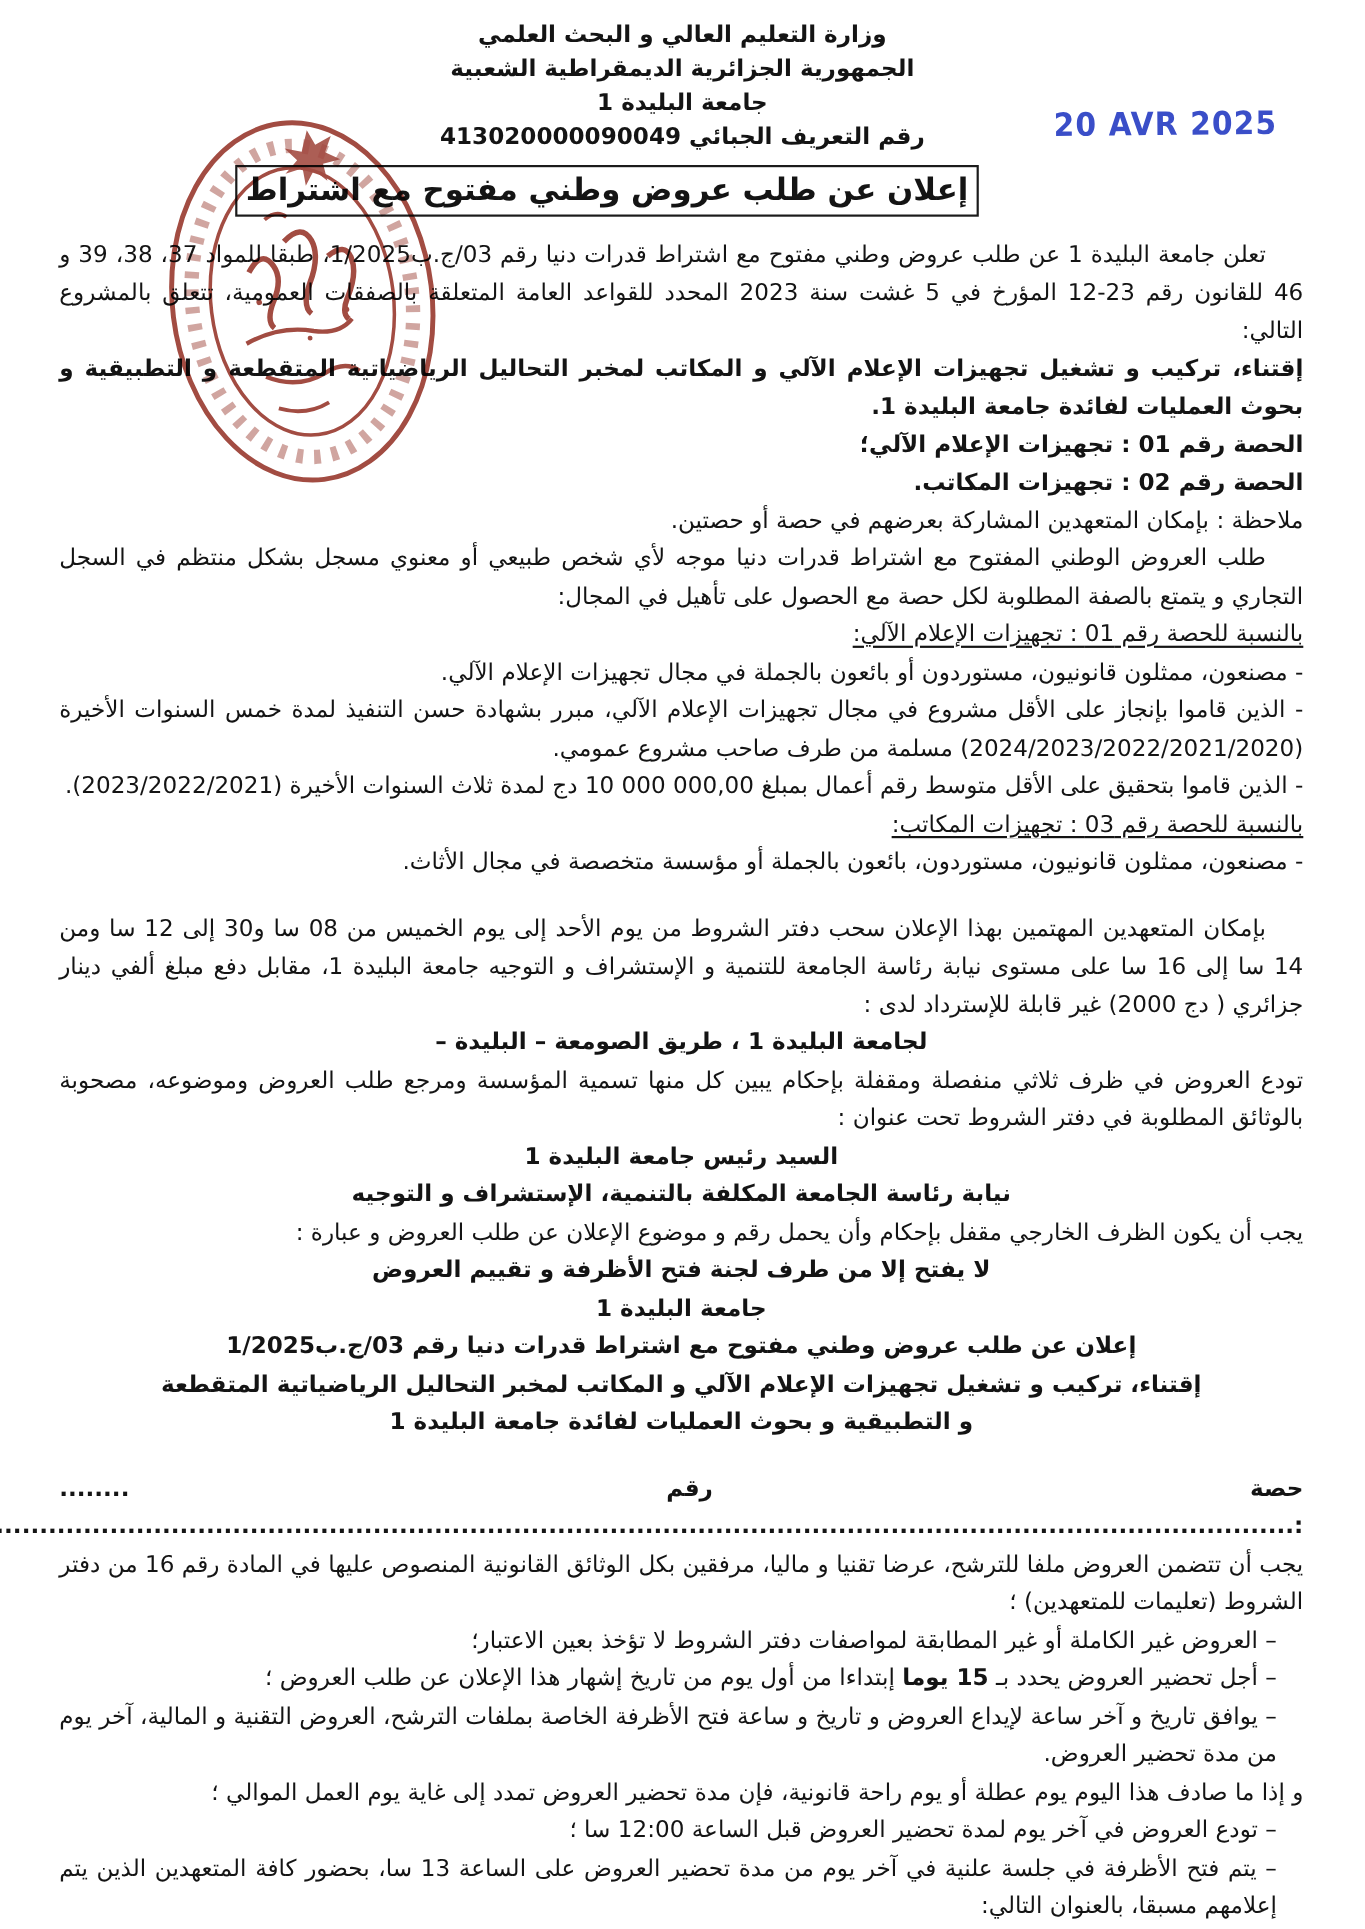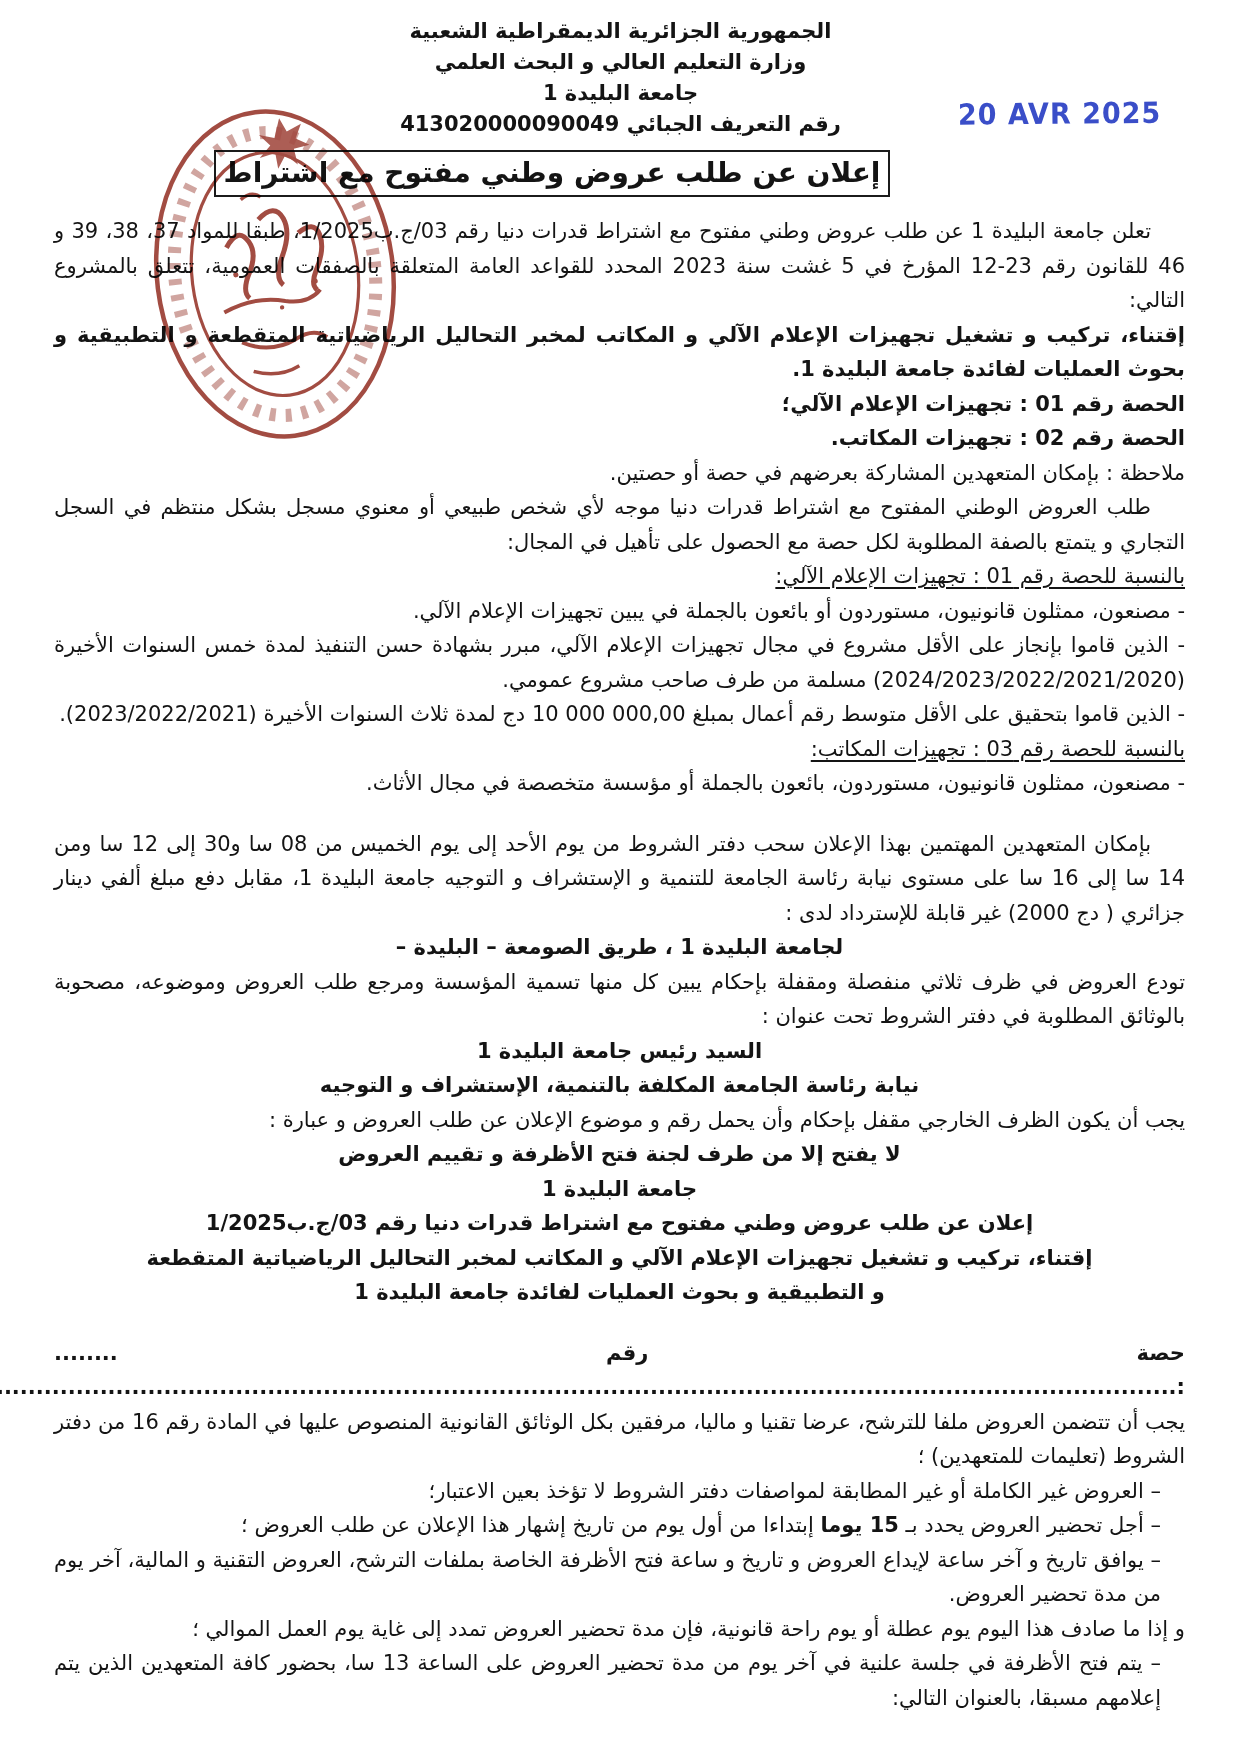--- a/index.html
+++ b/index.html
@@ -39,22 +39,22 @@
   .para.li{padding-right:24px;}
   .para.gt{margin-top:26px;}
   .para .seg-b{font-weight:bold;}
 </style>
 </head>
 <body>
 
 <div class="page">
 
   <div class="header">
+    <div>وزارة التعليم العالي و البحث العلمي</div>
     <div>الجمهورية الجزائرية الديمقراطية الشعبية</div>
-    <div>وزارة التعليم العالي و البحث العلمي</div>
     <div>جامعة البليدة 1</div>
     <div>رقم التعريف الجبائي 413020000090049</div>
   </div>
 
   <div class="date-stamp" style="color: rgb(42, 63, 196);">20 AVR 2025</div>
 
   <svg class="round-stamp" width="258" height="348" viewBox="0 0 258 348" style="color: rgb(142, 36, 24);">
     <g fill="none" stroke="currentColor" transform="rotate(-7 129 174)">
       <ellipse cx="129" cy="174" rx="118" ry="163" stroke-width="4.5"></ellipse>
       <ellipse cx="129" cy="174" rx="83" ry="122" stroke-width="3.2"></ellipse>
@@ -78,21 +78,21 @@
   </div>
 
   <div class="doc-body">
       <p class="para ind"><span>تعلن جامعة البليدة 1 عن طلب عروض وطني مفتوح مع اشتراط قدرات دنيا رقم 03/ج.ب1/2025، طبقا للمواد 37، 38، 39 و 46 للقانون رقم 23-12 المؤرخ في 5 غشت سنة 2023 المحدد للقواعد العامة المتعلقة بالصفقات العمومية، تتعلق بالمشروع التالي:</span></p>
       <p class="para b"><span>إقتناء، تركيب و تشغيل تجهيزات الإعلام الآلي و المكاتب لمخبر التحاليل الرياضياتية المتقطعة و التطبيقية و بحوث العمليات لفائدة جامعة البليدة 1.</span></p>
       <p class="para b"><span>الحصة رقم 01 : تجهيزات الإعلام الآلي؛</span></p>
       <p class="para b"><span>الحصة رقم 02 : تجهيزات المكاتب.</span></p>
       <p class="para"><span>ملاحظة : بإمكان المتعهدين المشاركة بعرضهم في حصة أو حصتين.</span></p>
       <p class="para ind"><span>طلب العروض الوطني المفتوح مع اشتراط قدرات دنيا موجه لأي شخص طبيعي أو معنوي مسجل بشكل منتظم في السجل التجاري و يتمتع بالصفة المطلوبة لكل حصة مع الحصول على تأهيل في المجال:</span></p>
       <p class="para u"><span>بالنسبة للحصة رقم 01 : تجهيزات الإعلام الآلي:</span></p>
-      <p class="para"><span>- مصنعون، ممثلون قانونيون، مستوردون أو بائعون بالجملة في يبين تجهيزات الإعلام الآلي.</span></p>
+      <p class="para"><span>- مصنعون، ممثلون قانونيون، مستوردون أو بائعون بالجملة في مجال تجهيزات الإعلام الآلي.</span></p>
       <p class="para"><span>- الذين قاموا بإنجاز على الأقل مشروع في مجال تجهيزات الإعلام الآلي، مبرر بشهادة حسن التنفيذ لمدة خمس السنوات الأخيرة (2024/2023/2022/2021/2020) مسلمة من طرف صاحب مشروع عمومي.</span></p>
       <p class="para"><span>- الذين قاموا بتحقيق على الأقل متوسط رقم أعمال بمبلغ 10&nbsp;000&nbsp;000,00 دج لمدة ثلاث السنوات الأخيرة (2023/2022/2021).</span></p>
       <p class="para u"><span>بالنسبة للحصة رقم 03 : تجهيزات المكاتب:</span></p>
       <p class="para"><span>- مصنعون، ممثلون قانونيون، مستوردون، بائعون بالجملة أو مؤسسة متخصصة في مجال الأثاث.</span></p>
       <p class="para ind gt"><span>بإمكان المتعهدين المهتمين بهذا الإعلان  سحب دفتر الشروط من يوم الأحد إلى يوم الخميس من 08 سا و30 إلى 12 سا  ومن 14 سا  إلى 16 سا على مستوى نيابة رئاسة الجامعة للتنمية و الإستشراف و التوجيه جامعة البليدة 1، مقابل دفع مبلغ ألفي دينار جزائري ‪(2000 دج )‬ غير قابلة للإسترداد لدى :</span></p>
       <p class="para bc"><span>لجامعة البليدة 1 ، طريق الصومعة – البليدة –</span></p>
       <p class="para"><span>تودع العروض في ظرف ثلاثي منفصلة ومقفلة بإحكام يبين كل منها تسمية المؤسسة ومرجع طلب العروض وموضوعه، مصحوبة بالوثائق المطلوبة في دفتر الشروط تحت عنوان :</span></p>
       <p class="para bc"><span>السيد رئيس جامعة البليدة 1</span></p>
       <p class="para bc"><span>نيابة رئاسة الجامعة المكلفة بالتنمية، الإستشراف و التوجيه</span></p>
       <p class="para"><span>يجب أن يكون الظرف الخارجي مقفل بإحكام وأن يحمل رقم و موضوع الإعلان عن طلب العروض و عبارة :</span></p>
@@ -100,16 +100,17 @@
       <p class="para bc"><span>جامعة البليدة 1</span></p>
       <p class="para bc"><span>إعلان عن طلب عروض وطني مفتوح مع اشتراط قدرات دنيا رقم 03/ج.ب1/2025</span></p>
       <p class="para bc"><span>إقتناء، تركيب و تشغيل تجهيزات الإعلام الآلي و المكاتب لمخبر التحاليل الرياضياتية المتقطعة</span></p>
       <p class="para bc"><span>و التطبيقية و بحوث العمليات لفائدة جامعة البليدة 1</span></p>
       <p class="para b gt"><span>حصة رقم ........ :.......................................................................................................................................................</span></p>
       <p class="para"><span>يجب أن تتضمن العروض ملفا للترشح، عرضا تقنيا و ماليا، مرفقين بكل الوثائق القانونية المنصوص عليها في المادة رقم 16 من دفتر الشروط (تعليمات للمتعهدين) ؛</span></p>
       <p class="para li"><span>–  العروض غير الكاملة أو غير المطابقة لمواصفات دفتر الشروط لا تؤخذ بعين الاعتبار؛</span></p>
       <p class="para li"><span>–  أجل تحضير العروض يحدد بـ </span><span class="seg-b">15 يوما</span><span> إبتداءا من أول يوم من تاريخ إشهار هذا الإعلان عن طلب العروض ؛</span></p>
       <p class="para li"><span>– يوافق تاريخ و آخر ساعة لإيداع العروض و تاريخ و ساعة فتح الأظرفة الخاصة بملفات الترشح، العروض التقنية و المالية، آخر يوم من مدة تحضير العروض.</span></p>
       <p class="para"><span>و إذا ما صادف هذا اليوم يوم عطلة أو يوم راحة قانونية، فإن مدة تحضير العروض تمدد إلى غاية يوم العمل الموالي ؛</span></p>
+      <p class="para li"><span>–  تودع العروض في آخر يوم لمدة تحضير العروض قبل الساعة 12:00 سا ؛</span></p>
       <p class="para li"><span>– يتم فتح الأظرفة في جلسة علنية في آخر يوم من مدة تحضير العروض على الساعة 13 سا، بحضور كافة المتعهدين الذين يتم إعلامهم مسبقا، بالعنوان التالي:</span></p>
     </div>
 
 </div>
 
 </body></html>

